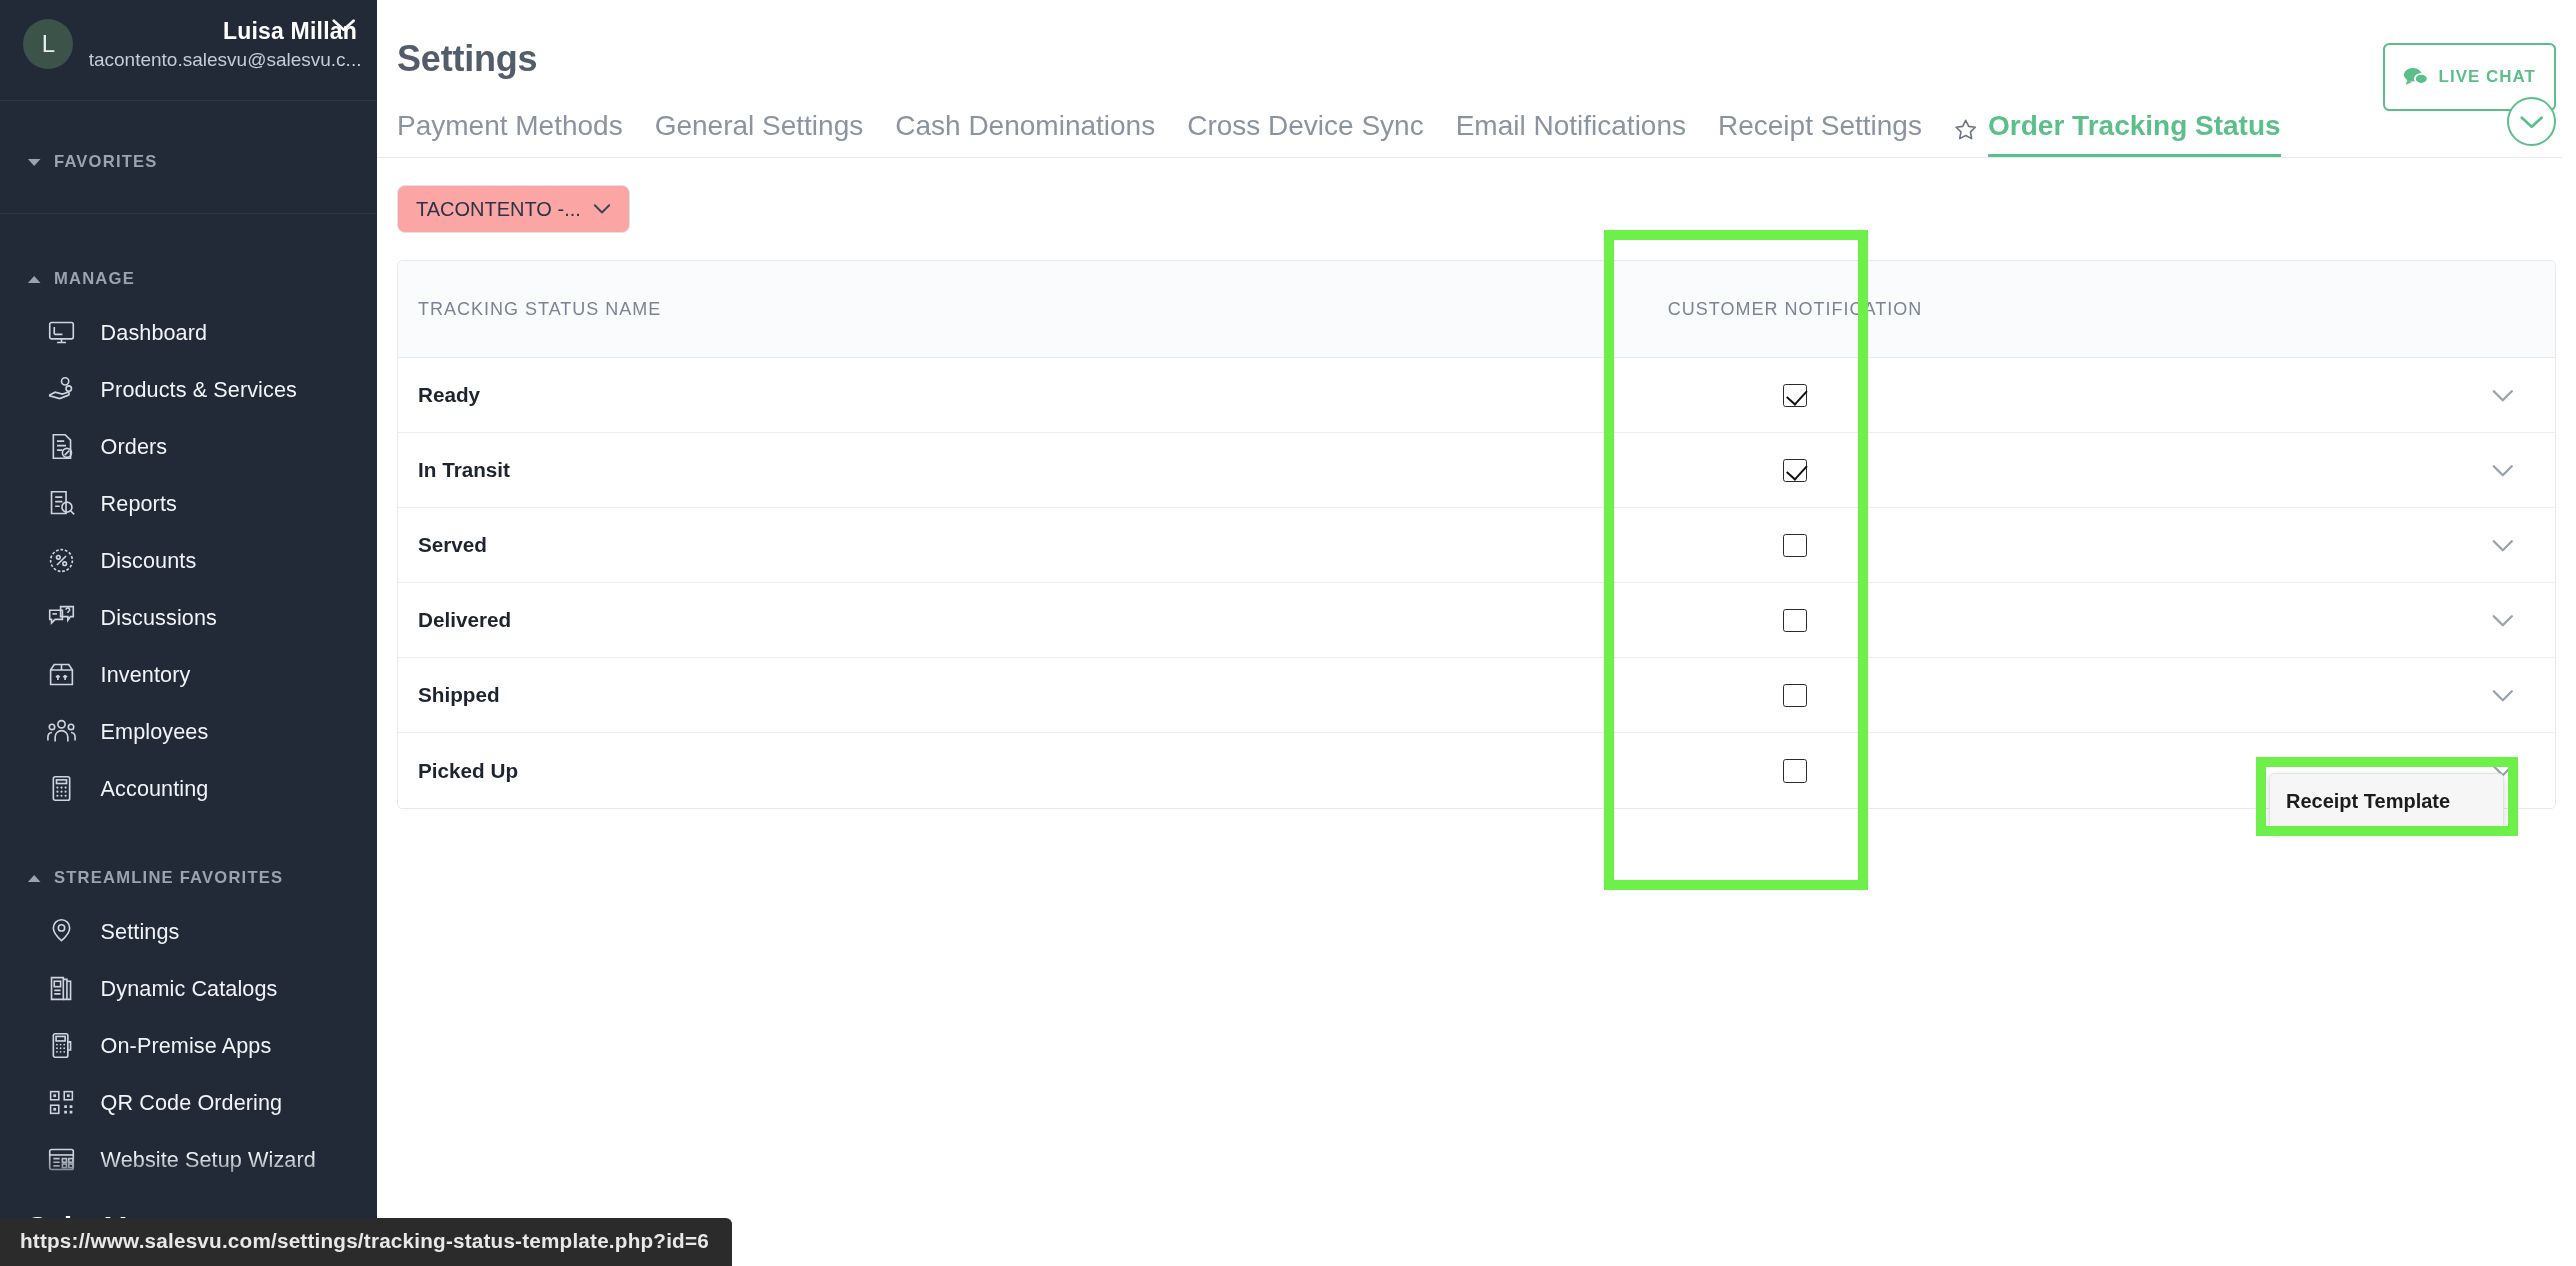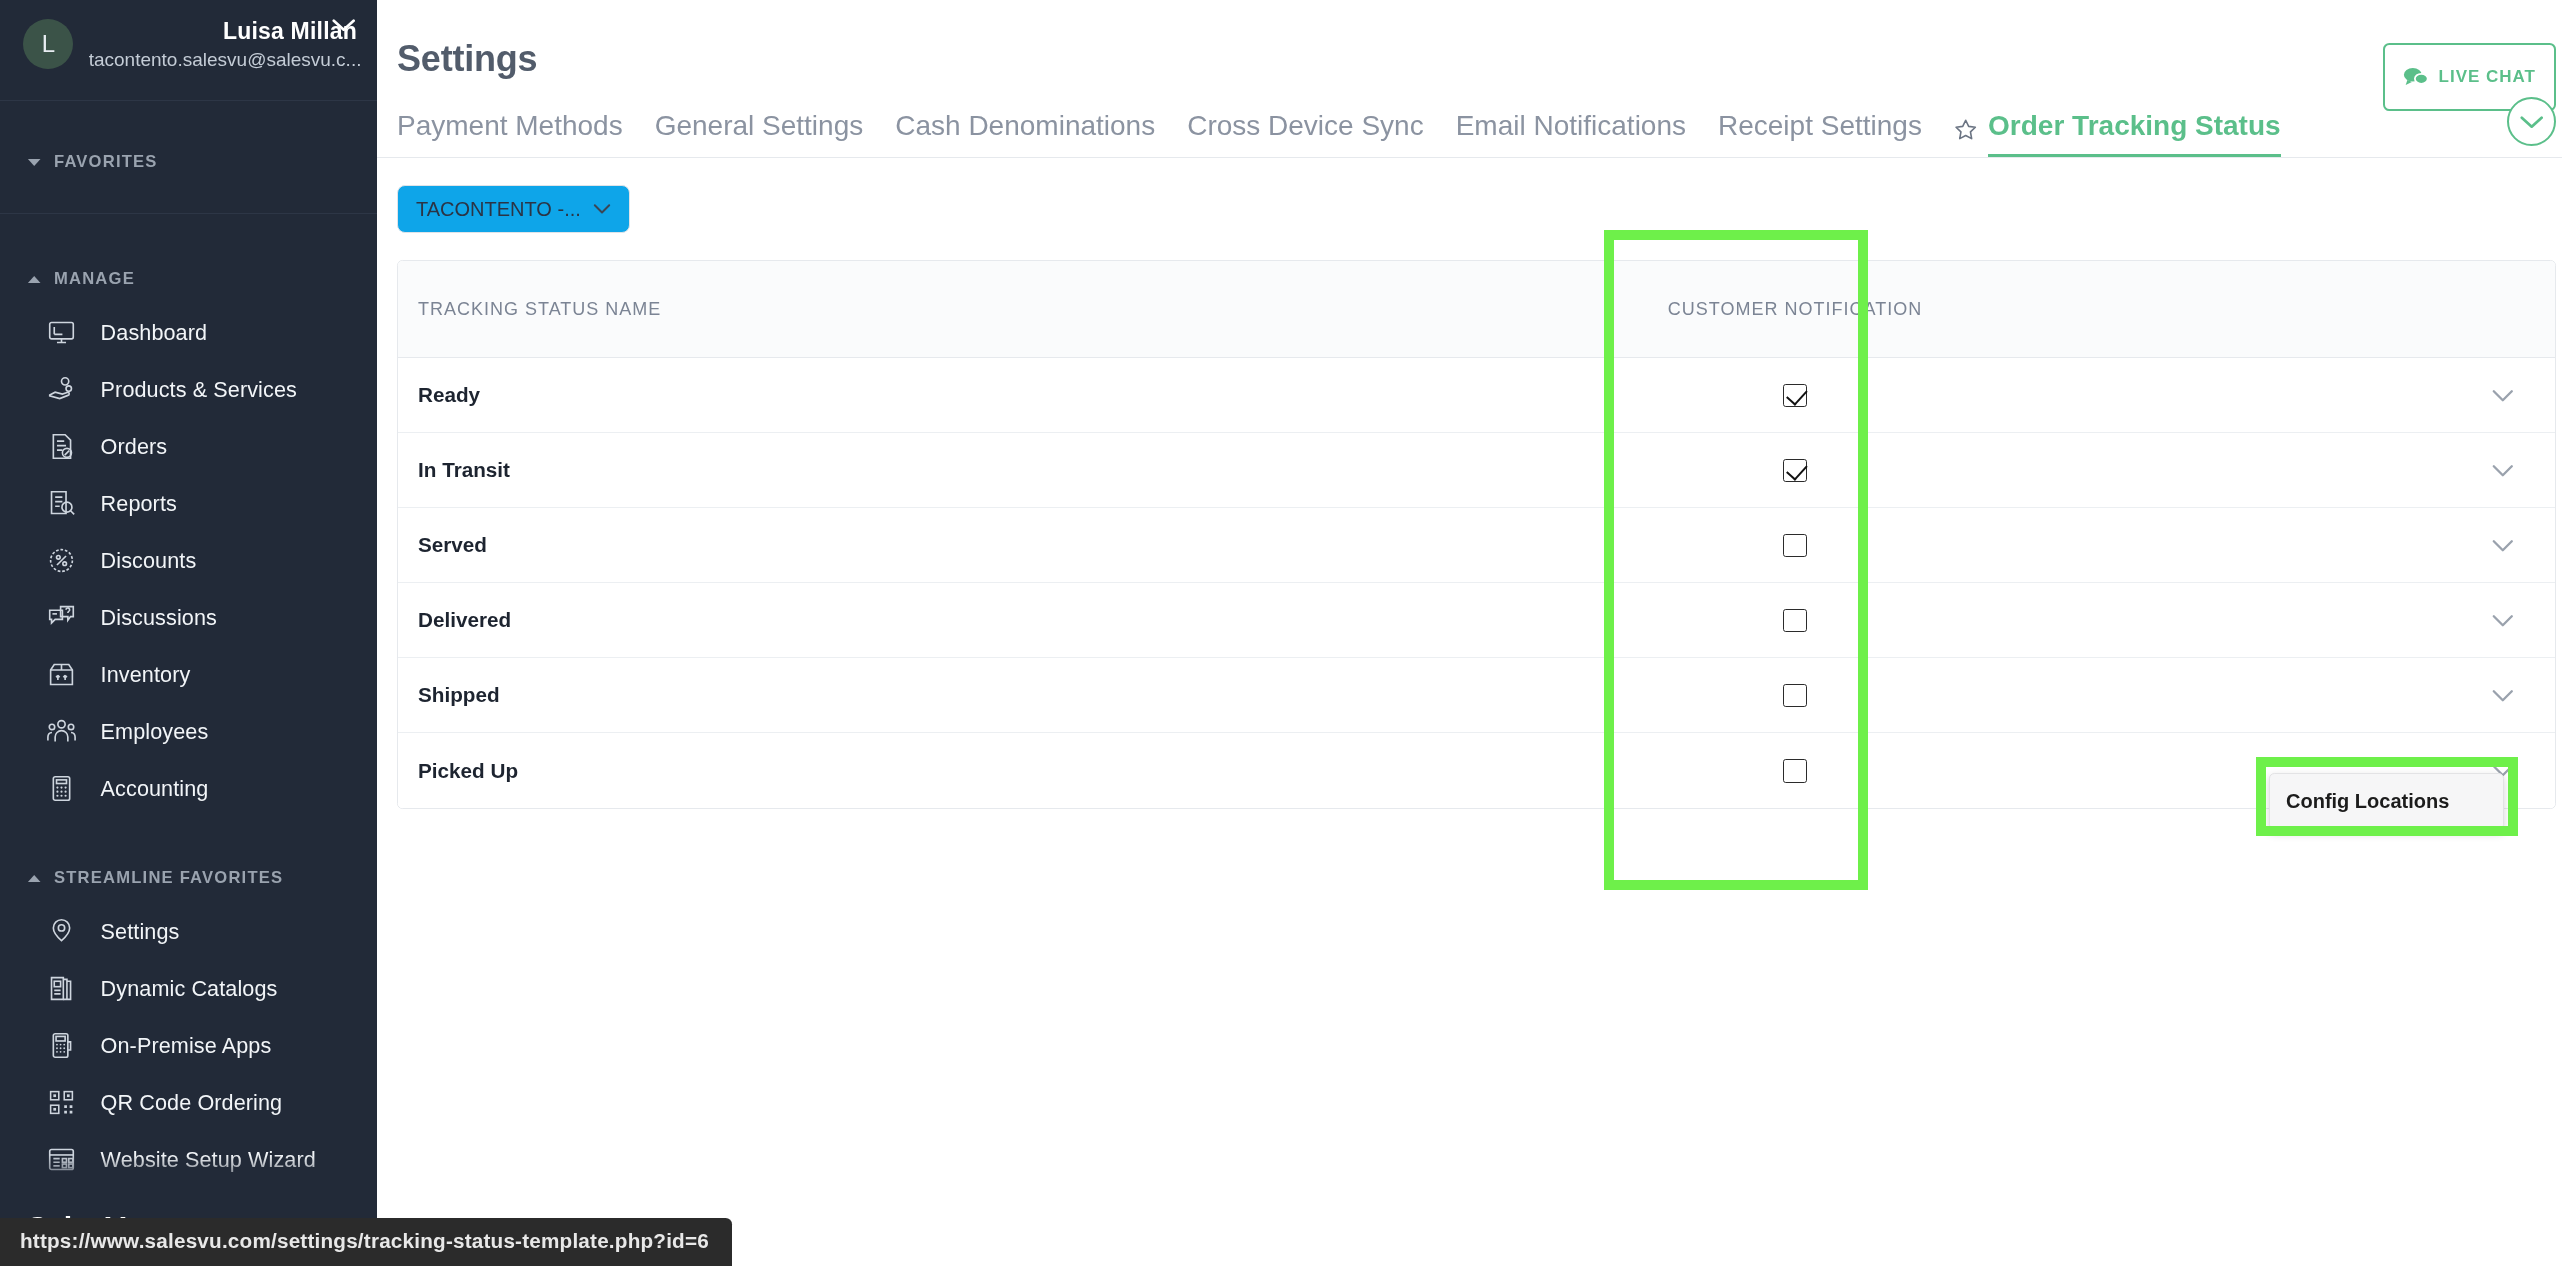--- a/index.html
+++ b/index.html
@@ -147,21 +147,21 @@
     width: 49px; height: 49px; border-radius: 50%;
     border: 2.2px solid #5bbf8a; color: #5bbf8a;
     display: flex; align-items: center; justify-content: center;
     cursor: pointer; background: #fff;
   }
 
   .store-select-row { padding: 27px 0 0 20px; }
   .store-select {
     display: inline-flex; align-items: center; gap: 12.6px;
     border: 1.3px solid #dfe3e8; border-radius: 8px;
-    padding: 11.7px 18px; background: #0ea5e9;
+    padding: 11.7px 18px; background: #fca5a5;
     font-size: 20px; color: #2b3445; font-weight: 400;
     cursor: pointer; white-space: nowrap;
   }
   .store-select svg { display: block; color: #3b4554; }
 
   
   .table-wrap {
     margin: 27px 20px 0 20px;
     border: 0.9px solid #e6e9ed; border-radius: 5.4px;
     background: #ffffff; overflow: hidden;
@@ -659,21 +659,21 @@
                 <path d="M2 2.5l10 10 10-10"></path>
               </svg>
           </span>
         </div>
       </div>
     </div>
 
     <div class="scroll-right"></div>
   </main>
 
-  <div class="cfg-popup">Config Locations</div>
+  <div class="cfg-popup">Receipt Template</div>
 
   <div class="anno anno-notify"></div>
   <div class="anno anno-config"></div>
 
   <div class="statusbar">https://www.salesvu.com/settings/tracking-status-template.php?id=6</div>
 
 </div>
 
 
 </body></html>

